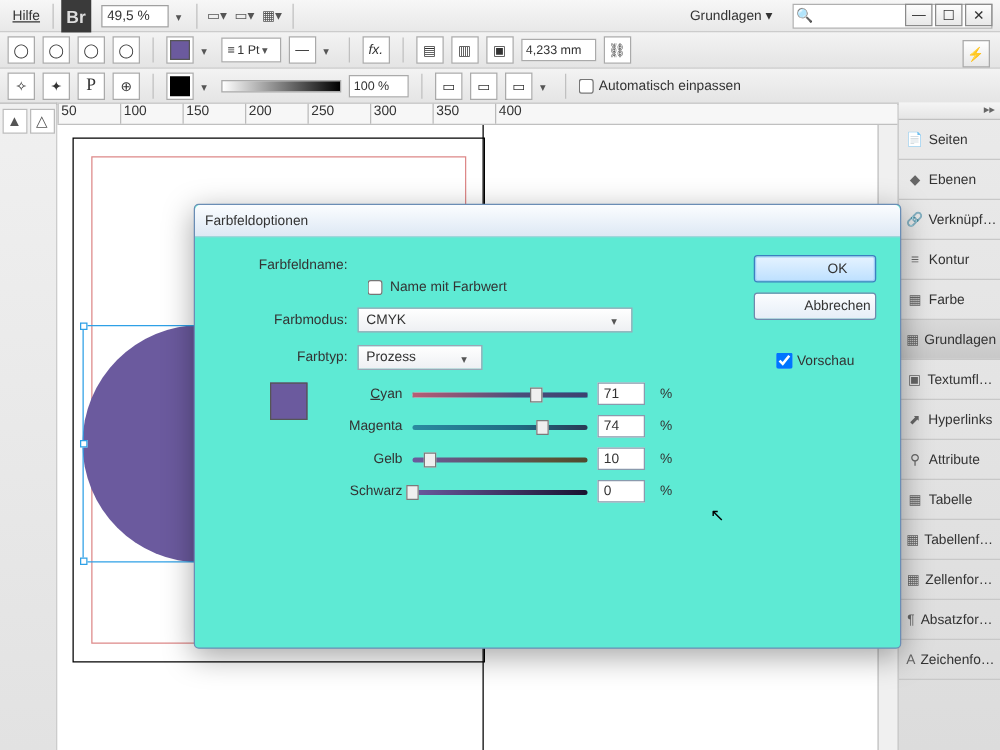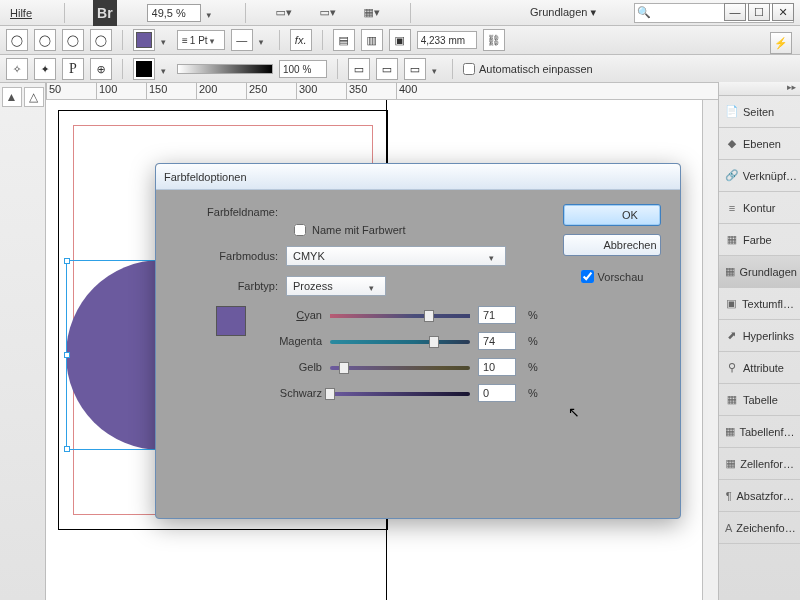--- a/index.html
+++ b/index.html
@@ -1,19 +1,19 @@
 <!DOCTYPE html>
 <html><head>
 <meta charset="utf-8">
 <style>
 * { box-sizing: border-box; margin: 0; padding: 0; font-family: "Segoe UI", Tahoma, sans-serif; font-size: 11px; color: #333; }
 body { background: #fff; width: 800px; height: 600px; overflow: hidden; position: relative; }
 
 
-.menubar { height: 26px; background: linear-gradient(#f7f7f7,#e8e8e8); border-bottom: 1px solid #bdbdbd; display: flex; align-items: center; padding: 0 6px; gap: 24px; }
+.menubar { height: 26px; background: linear-gradient(#f7f7f7,#e8e8e8); border-bottom: 1px solid #bdbdbd; display: flex; align-items: center; padding: 0 6px; gap: 2px; }
 .menubar .menu { padding: 2px 4px; text-decoration: underline; text-decoration-color: rgba(0,0,0,0); }
 .menubar .menu u { text-decoration: underline; }
 .br-badge { background:#3a3a3a; color:#ddd; font-weight:bold; padding:13px 4px; border-radius:2px; font-size:14px;}
 .zoom { display:flex; align-items:center; gap:6px; margin-left:6px;}
 .zoom input { width:54px; height:18px; border:1px solid #a0a0a0; background:#fff; padding:0 4px;}
 .dd { width:10px; height:10px; display:inline-block;}
 .dd::before{content:"▾"; font-size:9px; color:#555;}
 .v-sep { width:1px; height:20px; background:#c0c0c0; margin:0 4px;}
 .miniicon { width:20px; height:20px; border:1px solid transparent; display:flex; align-items:center; justify-content:center; color:#555;}
 .ws-name { padding:2px 4px;}
@@ -58,21 +58,21 @@
 .dock{position:absolute; right:0; top:82px; width:82px; bottom:0; background:linear-gradient(#eaeaea,#dcdcdc); border-left:1px solid #bdbdbd;}
 .dock .collapse{height:14px; background:linear-gradient(#f5f5f5,#e5e5e5); border-bottom:1px solid #c0c0c0; text-align:right; padding-right:4px; font-size:9px; color:#666;}
 .dockitem{display:flex; align-items:center; gap:4px; height:32px; padding:0 6px; border-bottom:1px solid #c8c8c8; font-size:10px; color:#444;}
 .dockitem.active{background:linear-gradient(#d9d9d9,#c8c8c8);}
 .dockitem .di-icon{width:14px;height:14px; display:flex; align-items:center; justify-content:center; color:#666;}
 
 
 .vscroll{position:absolute; right:82px; top:100px; width:16px; bottom:0; background:#f0f0f0; border-left:1px solid #c0c0c0;}
 
 
-.dialog{position:absolute; left:155px; top:163px; width:526px; height:356px; background:#a3a3a3; border:1px solid #6a8db5; box-shadow:0 6px 24px rgba(0,0,0,.35); border-radius:4px;}
+.dialog{position:absolute; left:155px; top:163px; width:566px; height:356px; background:#5eead4; border:1px solid #6a8db5; box-shadow:0 6px 24px rgba(0,0,0,.35); border-radius:4px;}
 .dialog .titlebar{height:26px; background:linear-gradient(#fbfdff,#dde8f4); border-bottom:1px solid #b8c8da; border-radius:4px 4px 0 0; display:flex; align-items:center; padding:0 8px; font-size:11px; color:#333;}
 .dialog .body{position:absolute; inset:26px 0 0 0; padding:16px 18px;}
 .row{display:flex; align-items:center; margin-bottom:10px;}
 .lbl{width:112px; text-align:right; padding-right:8px;}
 .txtinput{width:170px; height:20px; border:1px solid #8a9aad; background:#fff; padding:0 5px;}
 .chkrow{display:flex; align-items:center; gap:6px; margin-left:120px; margin-top:-4px; margin-bottom:10px;}
 .chkrow input{width:12px;height:12px;}
 .combo{display:flex; align-items:center; border:1px solid #9aa7b6; background:linear-gradient(#fff,#eef0f3); height:20px; padding:0 6px; gap:10px;}
 .combo .dd{margin-left:auto;}
 .combo.wide{width:220px;}
@@ -87,21 +87,21 @@
 .slider.cyan .track::after{content:"";position:absolute;inset:0;background:linear-gradient(90deg,#b85c74 0%, #4a4e7a 60%, #3d4270 100%);}
 .slider.magenta .track{background:linear-gradient(90deg,#2a8aa0,#1f6b82 60%,#2a3a55);}
 .slider.yellow .track{background:linear-gradient(90deg,#6b5a9e,#5a5236 80%,#4e4a30);}
 .slider.black .track{background:linear-gradient(90deg,#6b5a9e,#181430);}
 .thumb{position:absolute; top:1px; width:10px; height:12px; background:#efefef; border:1px solid #7a7a7a; transform:translateX(-5px);}
 .valbox{width:38px;height:18px;border:1px solid #8a9aad;background:#fff;padding:0 4px;text-align:left;}
 .pct{margin-left:4px;}
 .btncol{position:absolute; right:18px; top:14px; width:100px; display:flex; flex-direction:column; gap:8px; align-items:center;}
 .dlgbtn{width:98px;height:22px;border:1px solid #6f8aad; border-radius:3px; background:linear-gradient(#fbfdff,#e6eef7); display:flex; align-items:center; justify-content:center;padding-left:36px;}
 .dlgbtn.primary{background:linear-gradient(#e6f3ff,#bde0ff); border-color:#3d7fc0; box-shadow:inset 0 0 0 1px #9ecdf5;}
-.prevrow{display:flex; align-items:center; gap:4px; margin-top:6px;}
+.prevrow{display:flex; align-items:center; gap:4px; margin-top:18px;}
 .cursor{position:absolute; left:412px; top:240px; font-size:14px; color:#000; pointer-events:none;}
 </style>
 </head>
 <body>
 
 <div class="menubar">
   <span class="menu"><u>Hilfe</u></span>
   <span class="v-sep"></span>
   <span class="br-badge">Br</span>
   <div class="zoom">

